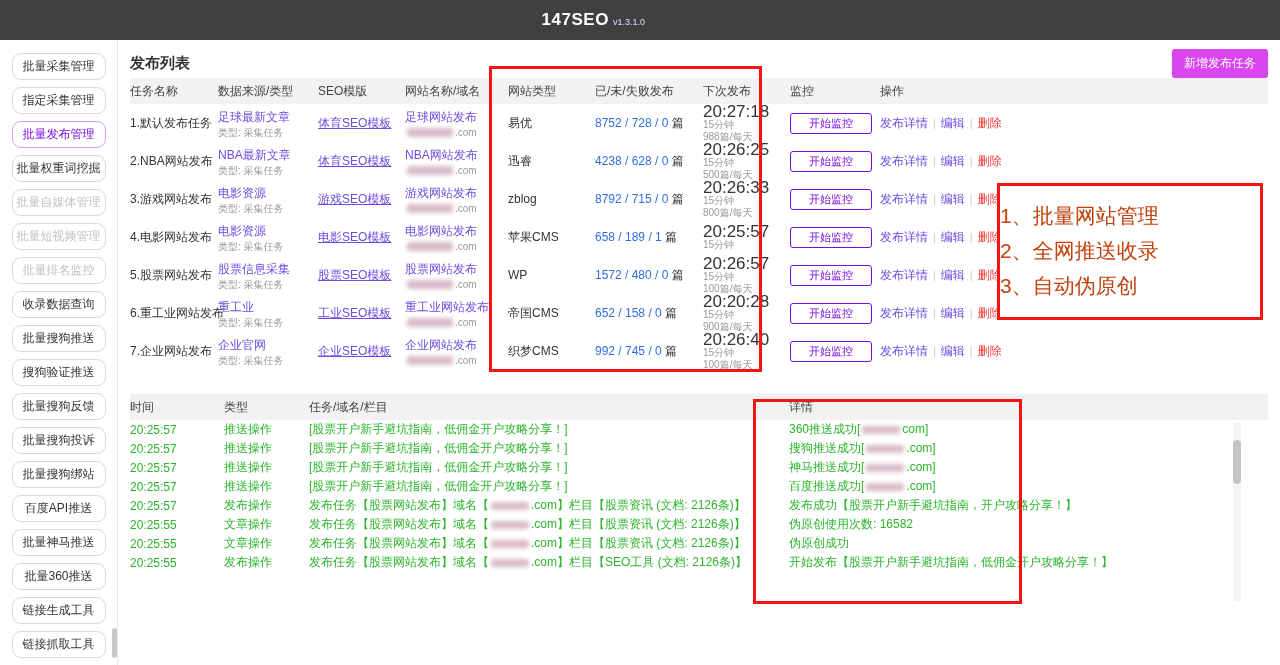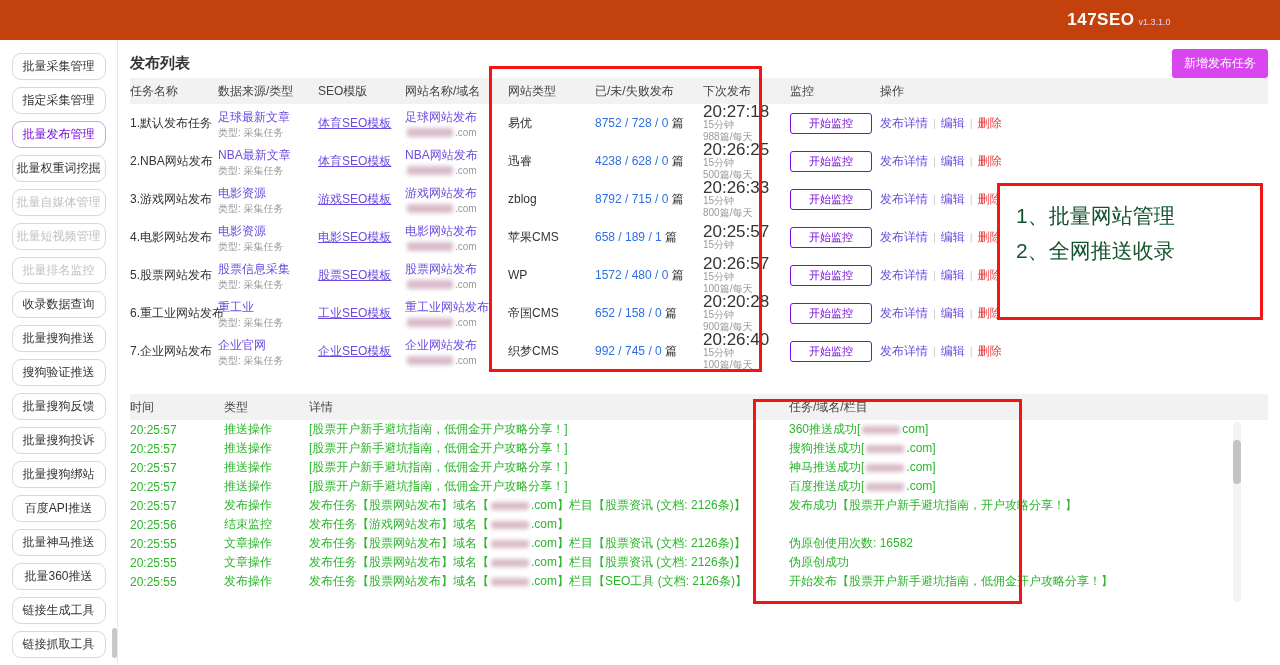--- a/index.html
+++ b/index.html
@@ -1,20 +1,20 @@
 <!DOCTYPE html>
 <html><head>
 <meta charset="utf-8">
 <style>
   *{margin:0;padding:0;box-sizing:border-box;}
   html,body{width:1280px;height:665px;}
   body{font-family:"Liberation Sans","DejaVu Sans",sans-serif;background:#fff;overflow:hidden;position:relative;}
 
   
-  header{height:40px;background:#c2410c;display:flex;align-items:center;justify-content:flex-end;padding:0 30px 0 16px;}
+  header{height:40px;background:#404040;display:flex;align-items:center;justify-content:center;padding:0 30px 0 16px;}
   .logo{display:flex;align-items:baseline;cursor:pointer;}
   .logo-main{color:#fff;font-size:17px;font-weight:bold;letter-spacing:.5px;}
   .logo-ver{color:#e6d2ff;font-size:9px;margin-left:4px;}
   nav{display:flex;gap:36px;flex-direction:column;}
   .nav-item{color:#fff;font-size:13px;text-decoration:none;cursor:pointer;white-space:nowrap;}
 
   
   .body-row{display:flex;height:625px;}
   aside{width:118px;border-right:1px solid #e8e8e8;padding-top:13px;display:flex;flex-direction:column;align-items:center;overflow:hidden;flex:none;}
   .sb-btn{width:94px;height:27px;margin-bottom:7px;background:#fff;border:1px solid #d9d9d9;border-radius:9px;font-size:12px;color:#333;cursor:pointer;flex:none;white-space:nowrap;font-family:inherit;}
@@ -53,21 +53,21 @@
 
   
   .log-scrollbar{position:absolute;left:1233px;top:422px;width:8px;height:180px;background:#f4f4f4;border-radius:4px;}
   .log-scrollbar .thumb{position:absolute;top:18px;left:0;width:8px;height:44px;background:#c4c4c4;border-radius:4px;}
   .side-scrollbar{position:absolute;left:112px;top:628px;width:5px;height:30px;background:#c8c8c8;border-radius:3px;}
 
   
   .overlay{position:absolute;border:3px solid #f51414;pointer-events:none;z-index:50;background:transparent;}
   .box-cols{left:489px;top:66px;width:273px;height:306px;}
   .box-note{left:997px;top:183px;width:266px;height:137px;pointer-events:none;background:#fff;}
-  .box-note .ann-line{color:#14532d;font-size:21px;line-height:35px;padding-left:16px;white-space:nowrap;}
+  .box-note .ann-line{color:#c2410c;font-size:21px;line-height:35px;white-space:nowrap;}
   .box-note{padding-top:12px;}
   .box-detail{left:753px;top:399px;width:269px;height:205px;}
 </style>
 </head>
 <body>
 
 <header>
   <div class="logo">
     <span class="logo-main">147SEO</span>
     <span class="logo-ver">v1.3.1.0</span>
@@ -225,22 +225,22 @@
             <div class="cell"><button class="mon-btn">开始监控</button></div>
             <div class="cell actions"><a class="link">发布详情</a><span class="sep">|</span><a class="link">编辑</a><span class="sep">|</span><a class="link del">删除</a></div>
           </div>
         </div>
     </section>
 
     <section>
       <div class="lt-head lgrid">
           <div class="hcell">时间</div>
           <div class="hcell">类型</div>
+          <div class="hcell">任务/域名/栏目</div>
           <div class="hcell">详情</div>
-          <div class="hcell">任务/域名/栏目</div>
         </div>
       <div class="lt-body">
           <div class="lt-row lgrid">
             <div class="lcell">20:25:57</div>
             <div class="lcell">推送操作</div>
             <div class="lcell">[股票开户新手避坑指南，低佣金开户攻略分享！]</div>
             <div class="lcell">360推送成功[<span class="redacted"></span>com]</div>
           </div>
           <div class="lt-row lgrid">
             <div class="lcell">20:25:57</div>
@@ -258,26 +258,20 @@
             <div class="lcell">20:25:57</div>
             <div class="lcell">推送操作</div>
             <div class="lcell">[股票开户新手避坑指南，低佣金开户攻略分享！]</div>
             <div class="lcell">百度推送成功[<span class="redacted"></span>.com]</div>
           </div>
           <div class="lt-row lgrid">
             <div class="lcell">20:25:57</div>
             <div class="lcell">发布操作</div>
             <div class="lcell">发布任务【股票网站发布】域名【<span class="redacted"></span>.com】栏目【股票资讯 (文档: 2126条)】</div>
             <div class="lcell">发布成功【股票开户新手避坑指南，开户攻略分享！】</div>
-          </div>
-          <div class="lt-row lgrid">
-            <div class="lcell">20:25:56</div>
-            <div class="lcell">结束监控</div>
-            <div class="lcell">发布任务【游戏网站发布】域名【<span class="redacted"></span>.com】</div>
-            <div class="lcell"></div>
           </div>
           <div class="lt-row lgrid">
             <div class="lcell">20:25:55</div>
             <div class="lcell">文章操作</div>
             <div class="lcell">发布任务【股票网站发布】域名【<span class="redacted"></span>.com】栏目【股票资讯 (文档: 2126条)】</div>
             <div class="lcell">伪原创使用次数: 16582</div>
           </div>
           <div class="lt-row lgrid">
             <div class="lcell">20:25:55</div>
             <div class="lcell">文章操作</div>
@@ -298,13 +292,14 @@
 <div class="log-scrollbar">
     <div class="thumb"></div>
   </div>
 <div class="side-scrollbar"></div>
 
 <div class="overlay box-cols"></div>
 <div class="overlay box-detail"></div>
 <div class="overlay box-note">
   <div class="ann-line">1、批量网站管理</div>
   <div class="ann-line">2、全网推送收录</div>
+  <div class="ann-line">3、自动伪原创</div>
 </div>
 
 </body></html>

